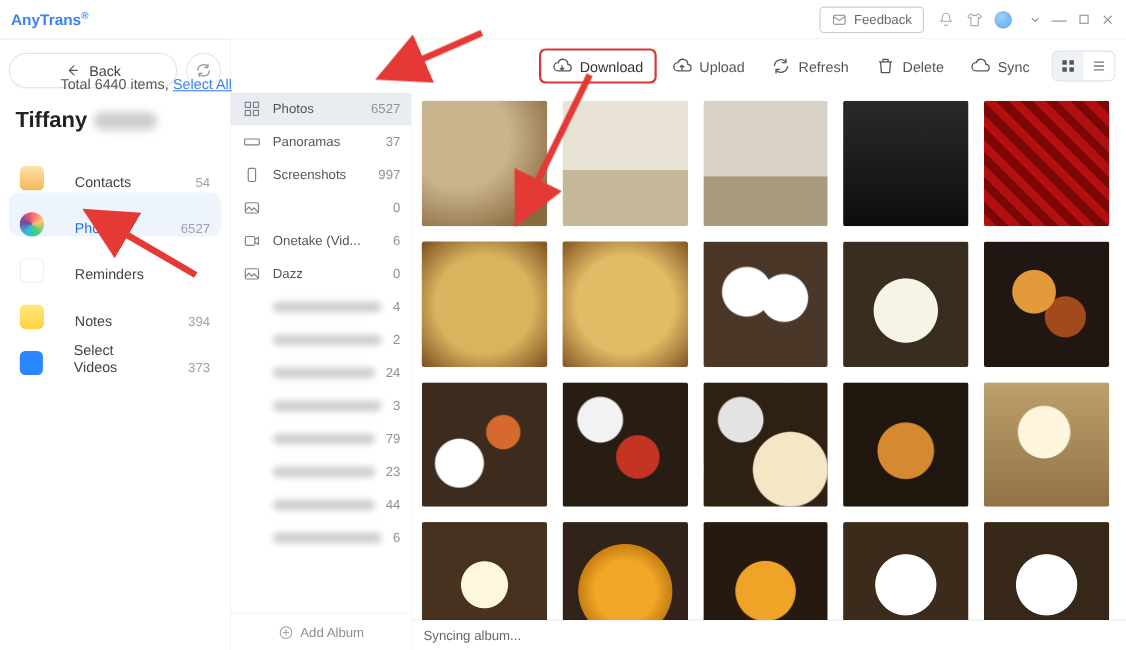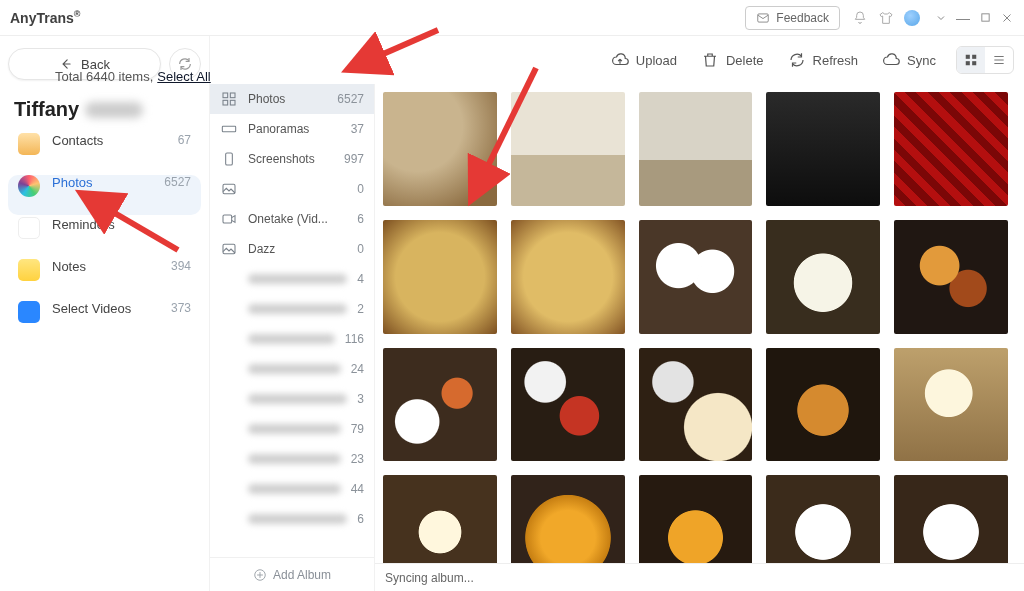--- a/index.html
+++ b/index.html
@@ -2,21 +2,21 @@
 <html><head>
 <meta charset="utf-8">
 <style>
   * { box-sizing: border-box; margin: 0; padding: 0; }
   html, body { width: 1024px; height: 591px; font-family: -apple-system, "Segoe UI", Arial, sans-serif; background: #fff; overflow: hidden; }
   
   .titlebar {
     height: 36px; display: flex; align-items: center; padding: 0 10px;
     border-bottom: 1px solid #eee;
   }
-  .brand { font-size: 14px; font-weight: 600; color: #404040; }
+  .brand { font-size: 14px; font-weight: 600; color: #3b82f6; }
   .brand sup { font-size: 9px; }
   .titlebar-spacer { flex: 1; }
   .feedback-btn {
     display: flex; align-items: center; gap: 6px; height: 24px; padding: 0 10px;
     border: 1px solid #ccc; border-radius: 4px; font-size: 12px; color: #666; cursor: pointer;
   }
   .title-icons { display: flex; align-items: center; gap: 10px; margin-left: 12px; color: #999; }
   .title-icons svg, .title-icons span { width: 16px; height: 16px; }
   .avatar { width: 18px; height: 18px; border-radius: 50%; background: radial-gradient(circle at 40% 35%, #9dd0ff, #5aa7e8); }
   .winctl { display: flex; align-items: center; gap: 8px; margin-left: 14px; color: #888; font-size: 14px; }
@@ -43,42 +43,42 @@
   .username {
     font-size: 20px; font-weight: 700; color: #222; padding: 4px 6px 12px 6px;
     display: flex; align-items: center; gap: 6px;
   }
   .username .blur {
     display: inline-block; width: 58px; height: 16px; border-radius: 8px;
     background: #ccc; filter: blur(4px);
   }
   .nav { display: flex; flex-direction: column; gap: 2px; }
   .nav-item {
-    height: 40px; border-radius: 10px; display: flex; align-items: flex-start;
-    padding: 0 10px; gap: 12px; font-size: 13px; color: #444; cursor: pointer;
+    height: 40px; border-radius: 10px; display: flex; align-items: flex-end;
+    padding: 0 10px; gap: 28px; font-size: 13px; color: #444; cursor: pointer;
   }
   .nav-item.active { background: #eef4fb; color: #2a6fd6; }
   .nav-item .nicon {
     width: 22px; height: 22px; border-radius: 5px; display: flex; align-items: center;
     justify-content: center; font-size: 12px; color: #fff;
   }
   .nicon.contacts { background: linear-gradient(#ffe1a8,#f3b657); color:#8c5a10; }
   .nicon.calendar { background: #fff; border:1px solid #ddd; color:#d33; font-size:10px; }
   .nicon.photos   { background: conic-gradient(#ff5f6d,#ffc371,#47cf73,#2bc0e4,#7b4397,#ff5f6d); border-radius:50%; }
   .nicon.reminders{ background: #fff; border:1px solid #eee; color:#555; }
   .nicon.notes    { background: linear-gradient(#ffe680,#ffd23f); }
   .nicon.video    { background: #2a87ff; }
   .nav-item .count { margin-left: auto; color: #9aa3ad; font-size: 12px; }
 
   
   .albums {
     width: 165px; background: #fff; display: flex; flex-direction: column;
     border-right: 1px solid #f1f1f1;
   }
-  .select-all { color: #0f172a; text-decoration: underline; cursor: pointer; }
+  .select-all { color: #3b82f6; text-decoration: underline; cursor: pointer; }
   .album-list {
     flex: 1; overflow-y: auto; padding-top: 0px;
   }
   .album-list::-webkit-scrollbar { width: 0; }
   .album-item {
     height: 30px; display: flex; align-items: center; padding: 0 10px; gap: 10px;
     font-size: 12px; color: #555; cursor: pointer;
   }
   .album-item.selected { background: #e9edf2; }
   .album-item .aicon { width: 18px; height: 18px; color: #7a828b; display:flex; align-items:center; justify-content:center; }
@@ -229,21 +229,21 @@
       </div>
     </div>
     <div class="username">
       <span>Tiffany</span>
       <span class="blur"></span>
     </div>
     <nav class="nav" id="nav">
         <div class="nav-item">
           <span class="nicon contacts"></span>
     <span>Contacts</span>
-    <span class="count">67</span>
+    <span class="count">54</span>
         </div>
         <div class="nav-item active">
           <span class="nicon photos"></span>
     <span>Photos</span>
     <span class="count">6527</span>
         </div>
         <div class="nav-item">
           <span class="nicon reminders"></span>
     <span>Reminders</span>
     <span class="count"></span>
@@ -326,25 +326,20 @@
         </div>
         <div class="album-item blurred">
           <span class="aicon"></span>
     <span class="albl"></span>
     <span class="acnt">4</span>
         </div>
         <div class="album-item blurred">
           <span class="aicon"></span>
     <span class="albl"></span>
     <span class="acnt">2</span>
-        </div>
-        <div class="album-item blurred">
-          <span class="aicon"></span>
-    <span class="albl"></span>
-    <span class="acnt">116</span>
         </div>
         <div class="album-item blurred">
           <span class="aicon"></span>
     <span class="albl"></span>
     <span class="acnt">24</span>
         </div>
         <div class="album-item blurred">
           <span class="aicon"></span>
     <span class="albl"></span>
     <span class="acnt">3</span>
@@ -381,39 +376,46 @@
 
   <section class="main">
     <div class="toolbar-wrap">
 
       <div class="totals-overlay">
         <span>Total 6440 items, </span>
         <span class="select-all">Select All</span>
       </div>
       <div class="toolbar">
         <div class="tool-spacer"></div>
+        <div class="tool-btn download">
+          <svg viewBox="0 0 24 24">
+              <path d="M7 18a5 5 0 0 1 .3-10A6 6 0 0 1 19 10a4 4 0 0 1 0 8H7Z" fill="none" stroke="#555" stroke-width="1.6"></path>
+              <path d="M12 11v6m0 0-2.5-2.5M12 17l2.5-2.5" fill="none" stroke="#555" stroke-width="1.6"></path>
+            </svg>
+          <span>Download</span>
+        </div>
         <div class="tool-btn">
           <svg viewBox="0 0 24 24">
               <path d="M7 18a5 5 0 0 1 .3-10A6 6 0 0 1 19 10a4 4 0 0 1 0 8H7Z" fill="none" stroke="#555" stroke-width="1.6"></path>
               <path d="M12 17v-6m0 0-2.5 2.5M12 11l2.5 2.5" fill="none" stroke="#555" stroke-width="1.6"></path>
             </svg>
           <span>Upload</span>
         </div>
         <div class="tool-btn">
           <svg viewBox="0 0 24 24">
-              <path d="M4 7h16M9 7V4h6v3M6 7l1 13h10l1-13" fill="none" stroke="#555" stroke-width="1.6"></path>
-            </svg>
-          <span>Delete</span>
+              <path d="M4 12a8 8 0 0 1 14-5M20 12a8 8 0 0 1-14 5" fill="none" stroke="#555" stroke-width="1.6"></path>
+              <path d="M18 3v5h-5M6 21v-5h5" fill="none" stroke="#555" stroke-width="1.6"></path>
+            </svg>
+          <span>Refresh</span>
         </div>
         <div class="tool-btn">
           <svg viewBox="0 0 24 24">
-              <path d="M4 12a8 8 0 0 1 14-5M20 12a8 8 0 0 1-14 5" fill="none" stroke="#555" stroke-width="1.6"></path>
-              <path d="M18 3v5h-5M6 21v-5h5" fill="none" stroke="#555" stroke-width="1.6"></path>
-            </svg>
-          <span>Refresh</span>
+              <path d="M4 7h16M9 7V4h6v3M6 7l1 13h10l1-13" fill="none" stroke="#555" stroke-width="1.6"></path>
+            </svg>
+          <span>Delete</span>
         </div>
         <div class="tool-btn">
           <svg viewBox="0 0 24 24">
               <path d="M7 18a5 5 0 0 1 .3-10A6 6 0 0 1 19 10a4 4 0 0 1 0 8H7Z" fill="none" stroke="#555" stroke-width="1.6"></path>
             </svg>
           <span>Sync</span>
         </div>
         <div class="view-seg">
           <span class="on">
               <svg width="14" height="14" viewBox="0 0 24 24">

